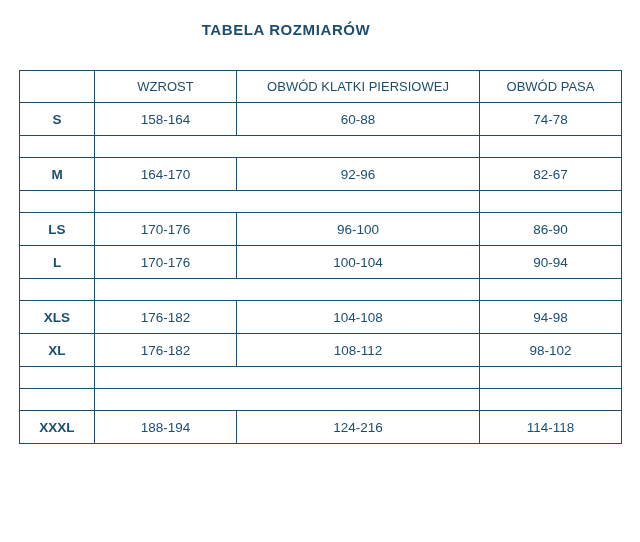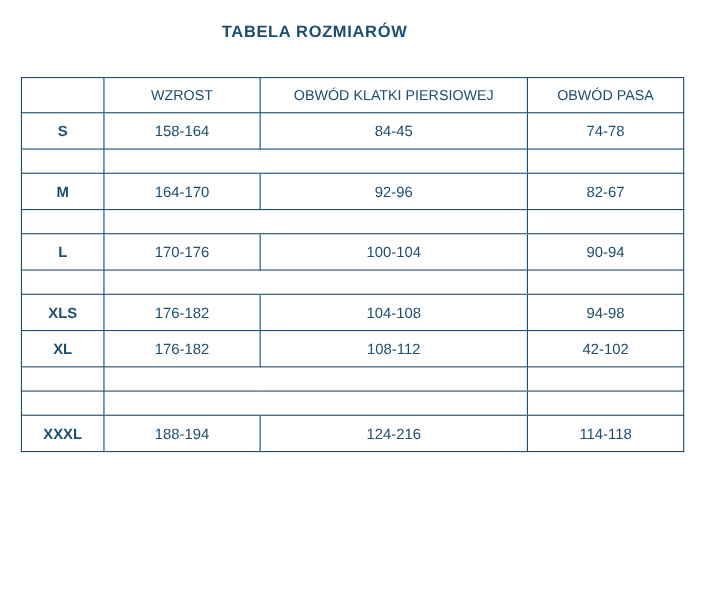--- a/index.html
+++ b/index.html
@@ -103,21 +103,21 @@
         <tr class="header-row">
           <td class="header-blank"></td>
           <td>WZROST</td>
           <td>OBWÓD KLATKI PIERSIOWEJ</td>
           <td>OBWÓD PASA</td>
         </tr>
 
         <tr>
           <td class="size-label">S</td>
           <td>158-164</td>
-          <td>84-45</td>
+          <td>60-88</td>
           <td>74-78</td>
         </tr>
 
         <tr class="spacer-row">
           <td></td>
           <td class="spacer-inner"></td>
           <td class="spacer-inner"></td>
           <td></td>
         </tr>
 
@@ -128,20 +128,26 @@
           <td>82-67</td>
         </tr>
 
         <tr class="spacer-row">
           <td></td>
           <td class="spacer-inner"></td>
           <td class="spacer-inner"></td>
           <td></td>
         </tr>
 
+        <tr>
+          <td class="size-label">LS</td>
+          <td>170-176</td>
+          <td>96-100</td>
+          <td>86-90</td>
+        </tr>
 
         <tr>
           <td class="size-label">L</td>
           <td>170-176</td>
           <td>100-104</td>
           <td>90-94</td>
         </tr>
 
         <tr class="spacer-row">
           <td></td>
@@ -154,21 +160,21 @@
           <td class="size-label">XLS</td>
           <td>176-182</td>
           <td>104-108</td>
           <td>94-98</td>
         </tr>
 
         <tr>
           <td class="size-label">XL</td>
           <td>176-182</td>
           <td>108-112</td>
-          <td>42-102</td>
+          <td>98-102</td>
         </tr>
 
         <tr class="spacer-row">
           <td></td>
           <td class="spacer-inner"></td>
           <td class="spacer-inner"></td>
           <td></td>
         </tr>
 
 

